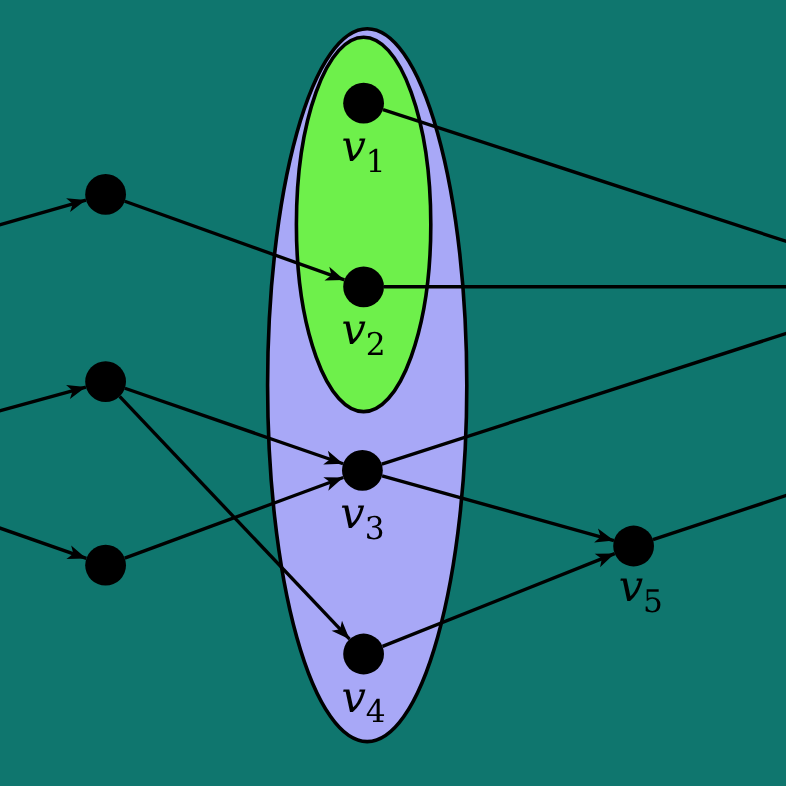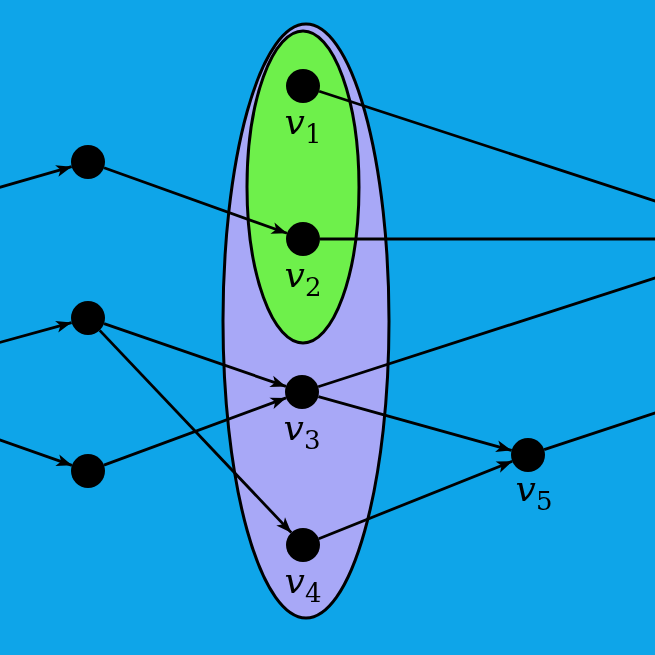--- a/index.html
+++ b/index.html
@@ -6,21 +6,21 @@
     margin: 0;
     padding: 0;
     background: #ffffff;
     font-family: "DejaVu Serif", serif;
   }
   #stage {
     position: relative;
     width: 655px;
     height: 655px;
     overflow: hidden;
-    background: #0ea5e9;
+    background: #0f766e;
   }
   svg text {
     font-family: "DejaVu Serif", serif;
   }
 </style>
 </head>
 <body>
 
 <div id="stage"><svg width="655" height="655" viewBox="0 0 655 655">
       <defs>

